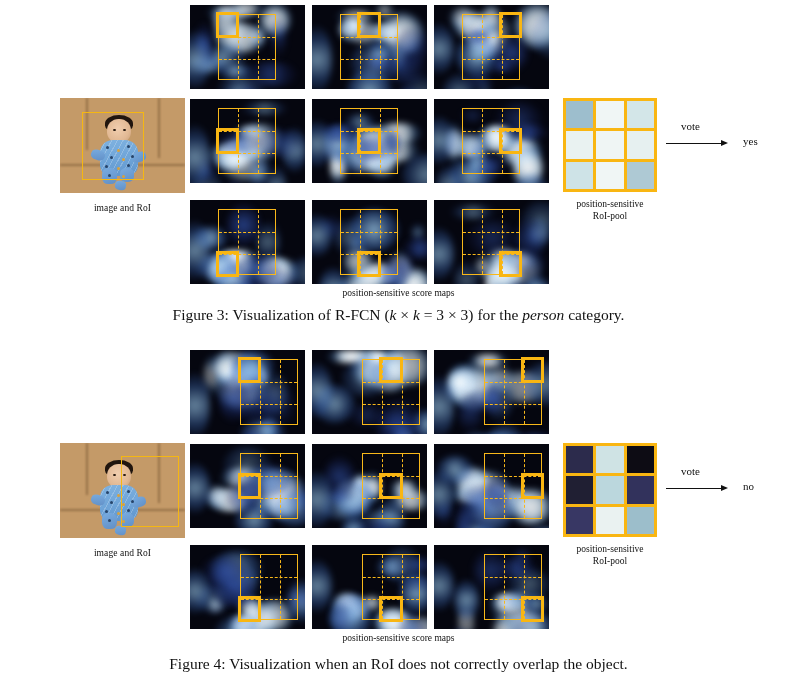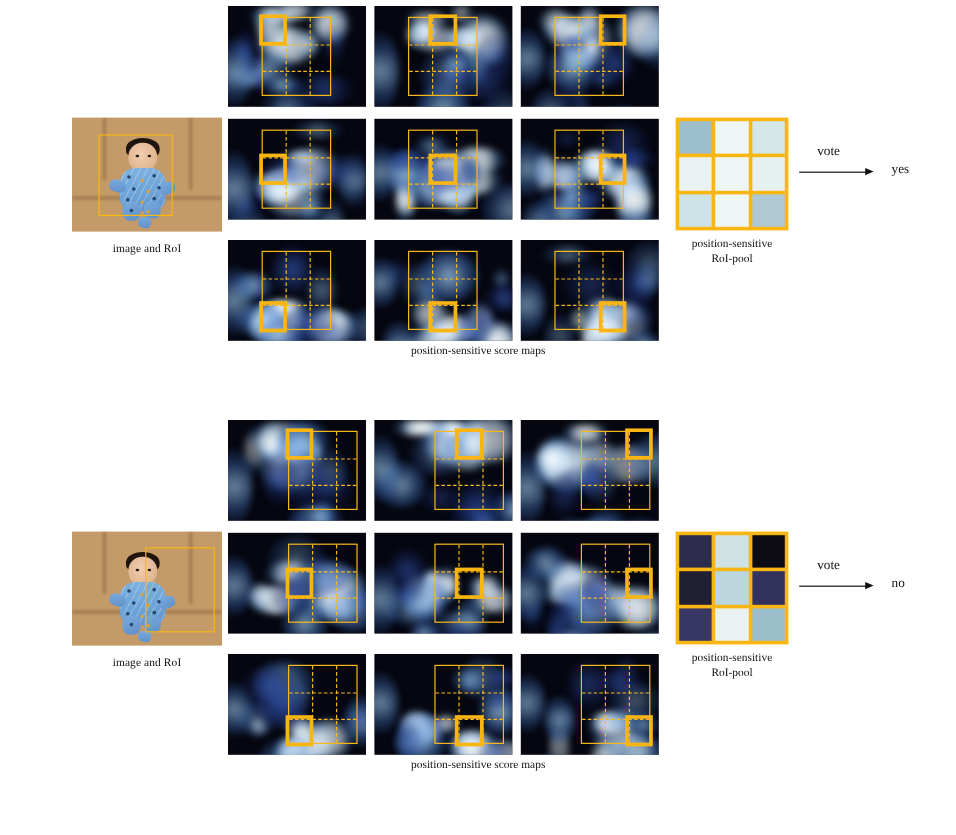--- a/index.html
+++ b/index.html
@@ -515,20 +515,23 @@
     </div>
   </div>
 
   <div class="vote-wrap" style="left:666px; top:120px;">
     <div class="vote-label" style="left:15px; top:0px;">vote</div>
     <div class="vote-arrow-line" style="left:0px; top:23px; width:56px;"></div>
     <div class="vote-arrow-head" style="left:55px; top:19.5px;"></div>
     <div class="vote-result" style="left:77px; top:15px;">yes</div>
   </div>
 
+  <div class="fig-caption" style="top:306px;">
+    <span>Figure 3:  Visualization of R-FCN (</span><span class="mathvar">k</span><span> × </span><span class="mathvar">k</span><span> = 3 × 3</span><span>) for the </span><span class="emph">person</span><span> category.</span>
+  </div>
 </div>
 
 <div class="figure-block" id="figure4-block">
 
   <div class="photo-panel" style="left:60px; top:98px;">
     <div class="photo">
       <div class="couch"></div>
       <div class="couch-seam" style="left:26px;top:0;width:2px;height:52px;"></div>
       <div class="couch-seam" style="left:98px;top:0;width:2px;height:60px;"></div>
       <div class="couch-seam" style="left:0;top:66px;width:125px;height:2px;"></div>
@@ -837,13 +840,14 @@
     </div>
   </div>
 
   <div class="vote-wrap" style="left:666px; top:120px;">
     <div class="vote-label" style="left:15px; top:0px;">vote</div>
     <div class="vote-arrow-line" style="left:0px; top:23px; width:56px;"></div>
     <div class="vote-arrow-head" style="left:55px; top:19.5px;"></div>
     <div class="vote-result" style="left:77px; top:15px;">no</div>
   </div>
 
+  <div class="fig-caption" style="top:310px;">Figure 4:  Visualization when an RoI does not correctly overlap the object.</div>
 </div>
 
 </body></html>

